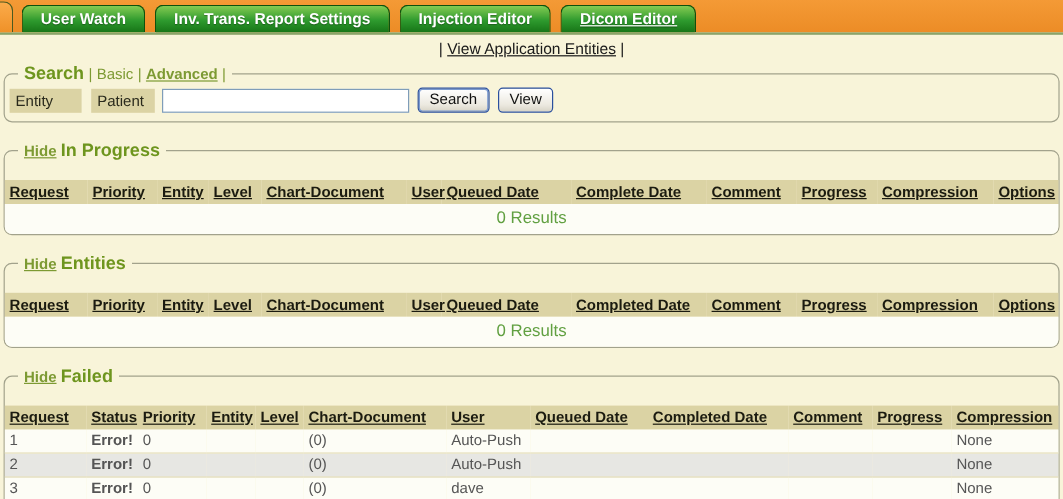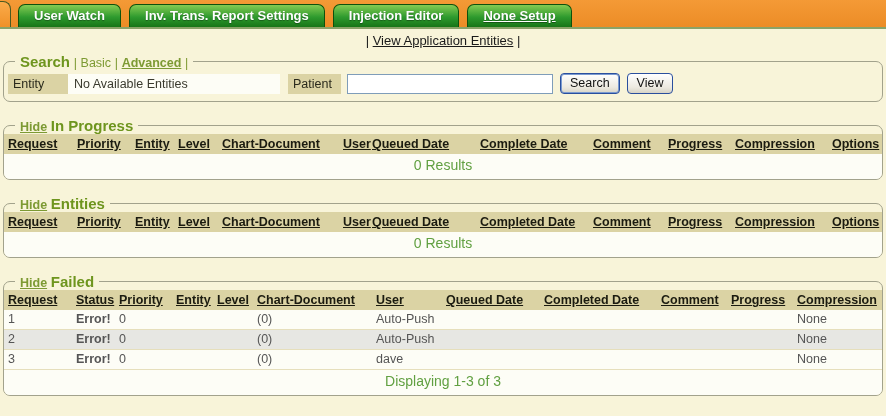--- a/index.html
+++ b/index.html
@@ -119,20 +119,21 @@
     cursor: pointer;
   }
   .xp-btn.default { box-shadow: 0 0 0 1px #7a9ad0 inset; }
 
   
   .section-fs { margin-top: 15px; background: transparent; }
   table.qtable {
     width: 100%;
     border-collapse: collapse;
     table-layout: fixed;
+    margin-top: 16px;
   }
   table.qtable th {
     background: #dbd3a4;
     text-align: left;
     padding: 2px 4px 3px;
     white-space: nowrap;
     overflow: visible;
   }
   table.qtable th a {
     color: #1b1b10;
@@ -163,41 +164,40 @@
   }
 </style>
 </head>
 <body>
 
 <div class="tabbar">
   <div class="tab-fragment"></div>
   <div class="tab">User Watch</div>
   <div class="tab">Inv. Trans. Report Settings</div>
   <div class="tab">Injection Editor</div>
-  <div class="tab active">None Setup</div>
+  <div class="tab active">Dicom Editor</div>
 </div>
 
 <div class="view-row">
   <span>|</span>
   <a>View Application Entities</a>
   <span>|</span>
 </div>
 
 <fieldset class="search-fs">
   <legend>
     <span class="sec-title">Search</span>
     <span class="olive">|</span>
     <span class="olive">Basic</span>
     <span class="olive">|</span>
     <a class="olive-link">Advanced</a>
     <span class="olive">|</span>
   </legend>
   <div class="search-content">
     <span class="label-box entity-label">Entity</span>
-    <span class="entity-value">No Available Entities</span>
     <span class="label-box patient-label">Patient</span>
     <input class="patient-input" type="text" value="" style="">
     <button class="xp-btn default">Search</button>
     <button class="xp-btn">View</button>
   </div>
 </fieldset>
 
 <fieldset class="section-fs">
   <legend>
     <a class="olive-link">Hide</a>

